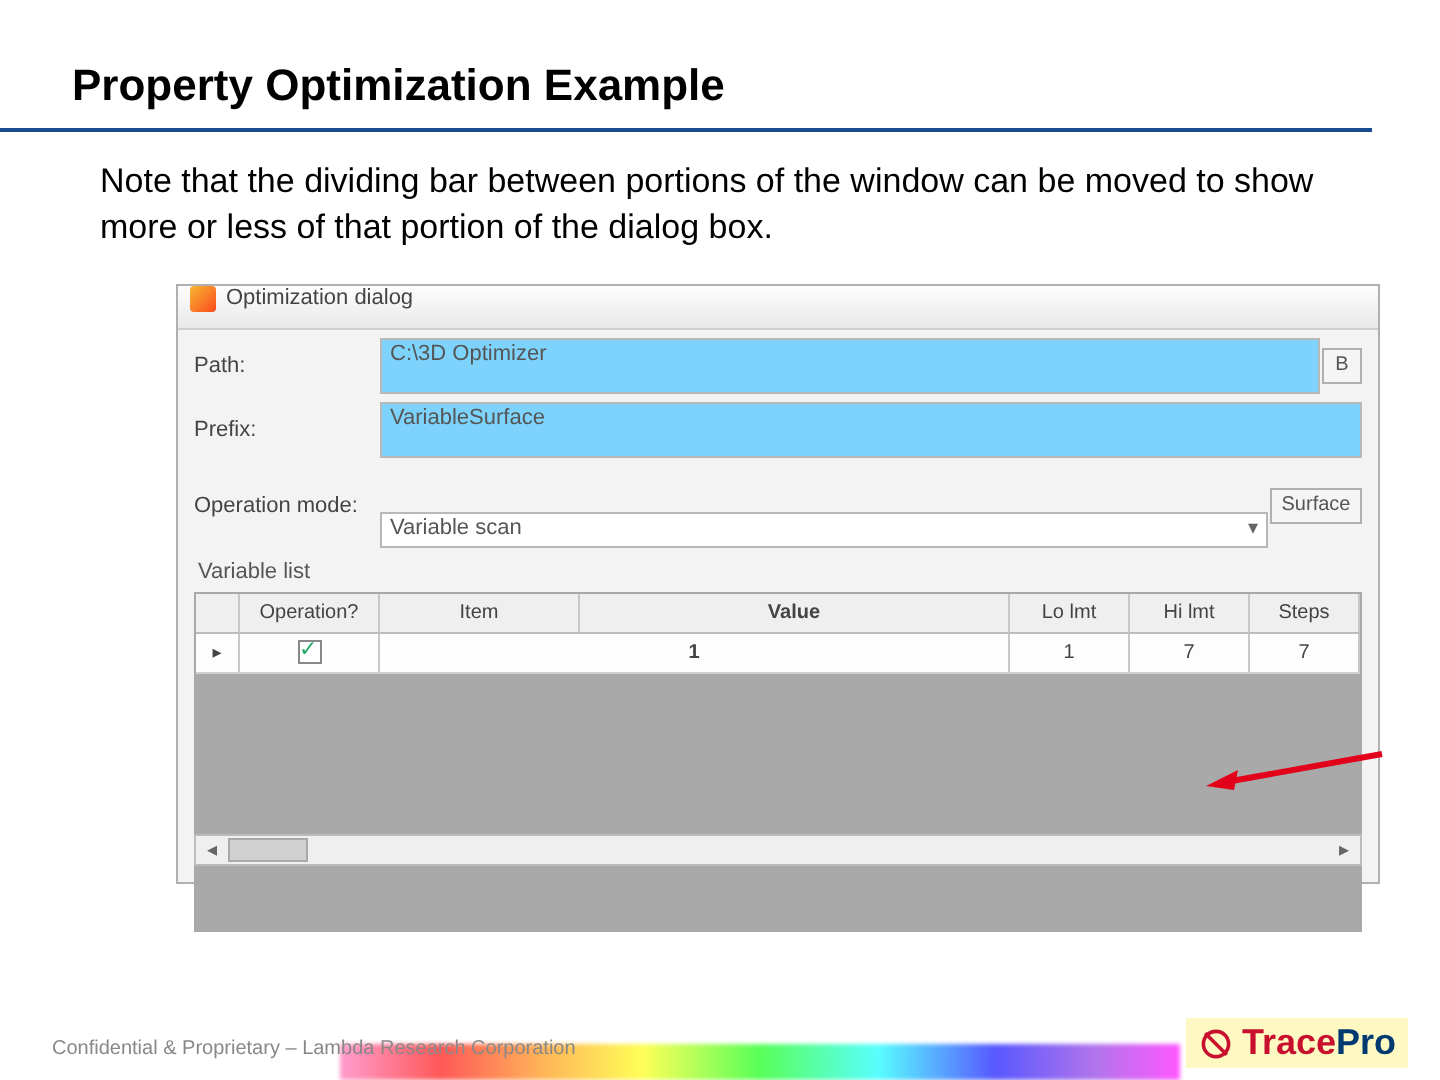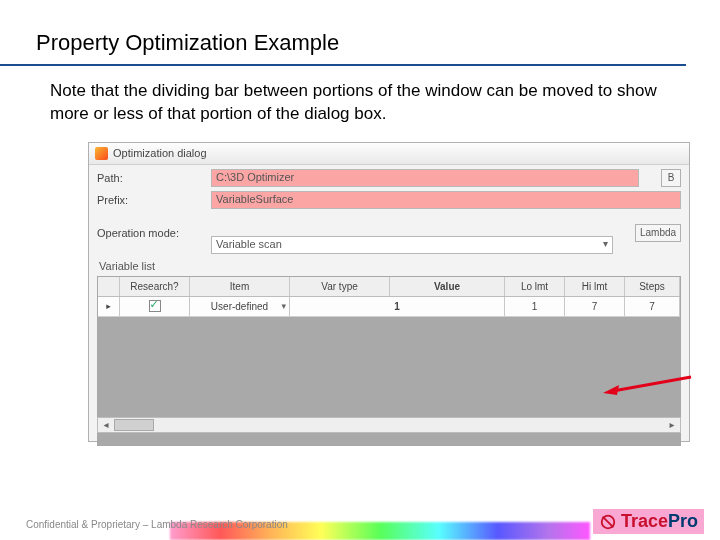--- a/index.html
+++ b/index.html
@@ -6,21 +6,21 @@
   body {
     width: 720px;
     height: 540px;
     font-family: Arial, Helvetica, sans-serif;
     background: #ffffff;
     position: relative;
     overflow: hidden;
   }
   .slide-title {
     font-size: 22px;
-    font-weight: normal;
+    font-weight: bold;
     color: #000;
     padding: 30px 0 8px 36px;
     border-bottom: 2px solid #1a4d8f;
     margin: 0 34px 0 0;
   }
   .note-text {
     font-size: 17px;
     color: #000;
     padding: 14px 40px 10px 30px;
     line-height: 1.35;
@@ -34,41 +34,41 @@
     position: relative;
     font-size: 11px;
     color: #555;
     filter: blur(0.3px);
   }
   .dlg-titlebar {
     height: 22px;
     background: linear-gradient(#fdfdfd,#e9e9e9);
     border-bottom: 1px solid #cfcfcf;
     display: flex;
-    align-items: center;
+    align-items: flex-start;
     padding-left: 6px;
     gap: 5px;
   }
   .dlg-icon {
     width: 13px; height: 13px;
     background: linear-gradient(135deg,#f7b733,#fc4a1a);
     border-radius: 2px;
   }
   .dlg-title { font-size: 11px; color:#444; }
   .dlg-row {
     display: flex;
     align-items: center;
     padding: 4px 8px 0 8px;
-    gap: 22px;
+    gap: 1px;
   }
   .dlg-label { width: 92px; font-size:11px; color:#444; }
   .dlg-field {
     flex: 1;
-    height: 18px;
-    background: #fca5a5;
+    height: 28px;
+    background: #7dd3fc;
     border: 1px solid #b8b8b8;
     font-size: 11px;
     color:#555;
     padding: 1px 4px;
   }
   .dlg-btn-sm {
     width: 20px; height:18px;
     background:#f5f5f5;
     border:1px solid #b0b0b0;
     font-size:10px;
@@ -183,21 +183,21 @@
   }
   .confidential {
     position:absolute;
     left:26px; bottom:10px;
     font-size:10px; color:#888;
   }
   .logo {
     position:absolute;
     right:16px; bottom:6px;
     display:flex; align-items:center; gap:4px;
-    background:#f9a8d4;
+    background:#fef9c3;
     padding:2px 6px;
     text-align:center;
   }
   .logo-mark {
     width:18px;height:18px;position:relative;
   }
   .logo-mark svg{width:18px;height:18px;}
   .logo-text { font-size:18px; font-weight:bold; }
   .logo-text .t1{color:#c8102e;}
   .logo-text .t2{color:#003a70;}
@@ -221,43 +221,39 @@
   </div>
 
   <div class="dlg-row">
     <span class="dlg-label">Prefix:</span>
     <span class="dlg-field">VariableSurface</span>
   </div>
 
   <div class="dlg-row">
     <span class="dlg-label">Operation mode:</span>
     <span class="dlg-select">Variable scan</span>
-    <span class="config-btn">Lambda</span>
+    <span class="config-btn">Surface</span>
   </div>
 
   <div class="tab-label">Variable list</div>
 
   <div class="grid-area">
     <div class="grid-header">
       <div class="col-handle"></div>
-      <div class="col-incl">Research?</div>
+      <div class="col-incl">Operation?</div>
       <div class="col-item">Item</div>
-      <div class="col-vtype">Var type</div>
       <div class="col-value">Value</div>
       <div class="col-lo">Lo lmt</div>
       <div class="col-hi">Hi lmt</div>
       <div class="col-steps">Steps</div>
     </div>
     <div class="grid-row">
       <div class="col-handle"></div>
       <div class="col-incl">
           <span class="chk"></span>
-        </div>
-      <div class="col-vtype">
-          <span class="dd-cell">User-defined</span>
         </div>
       <div class="col-value">1</div>
       <div class="col-lo">1</div>
       <div class="col-hi">7</div>
       <div class="col-steps">7</div>
     </div>
   </div>
 
   <div class="hscroll">
     <span class="arrow">◂</span>

